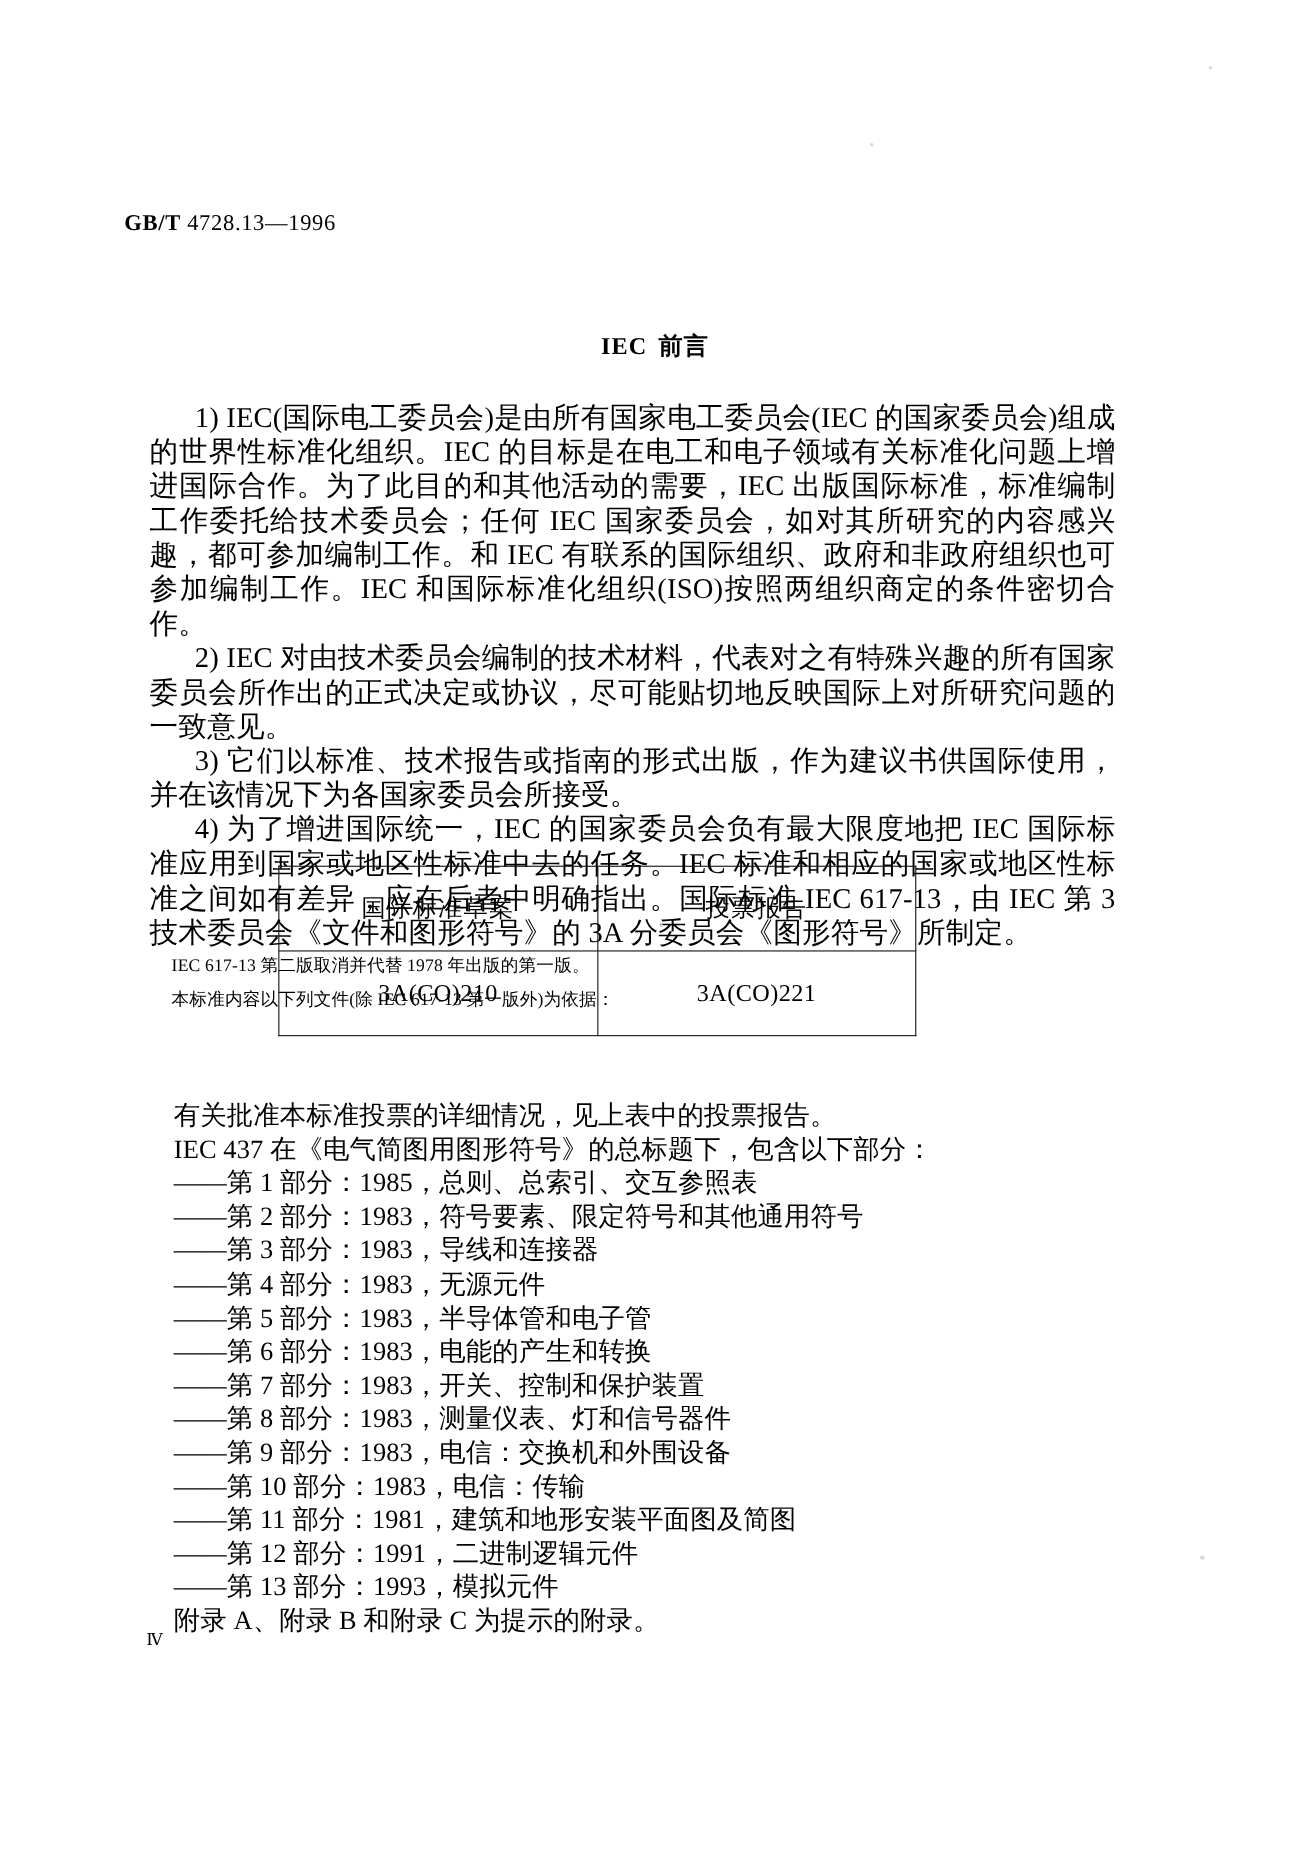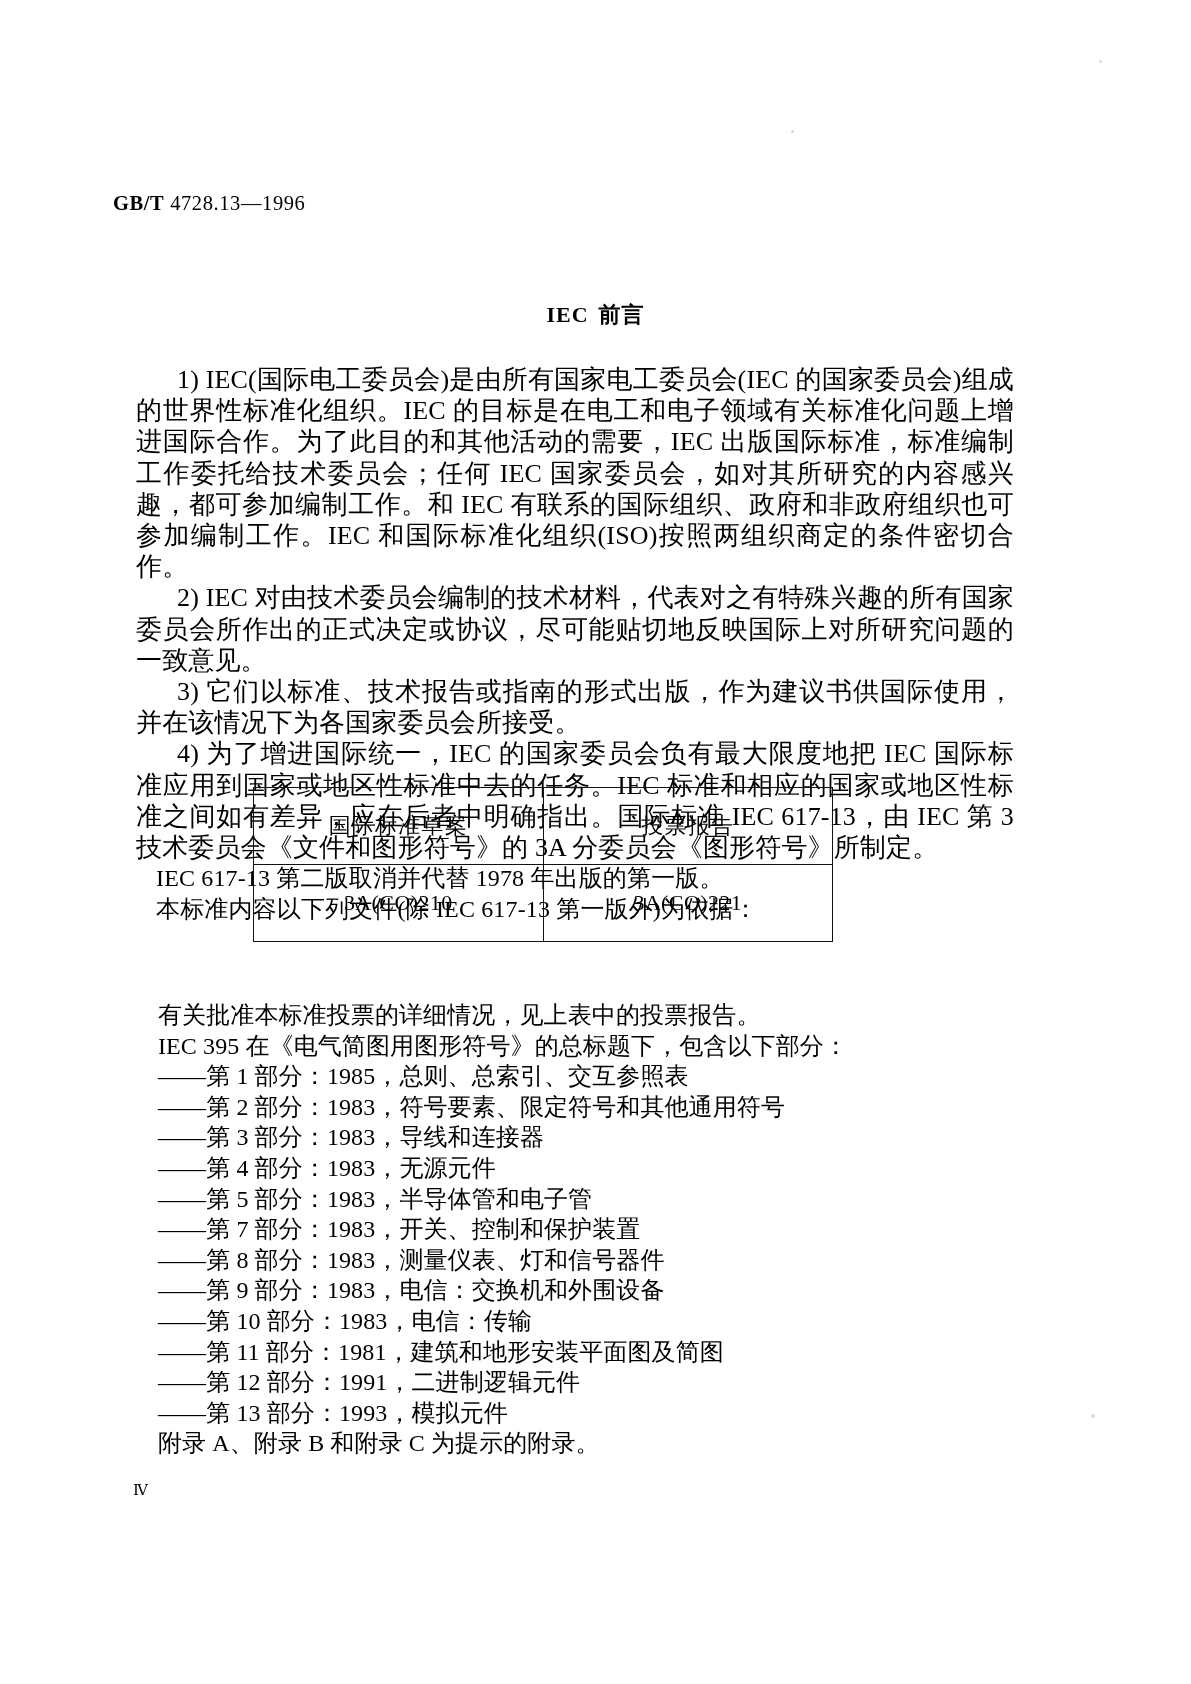--- a/index.html
+++ b/index.html
@@ -65,21 +65,21 @@
     text-align: justify;
     text-justify: inter-character;
     margin: 0 0 0 0;
     letter-spacing: 0.15px;
     word-break: break-all;
   }
   .para.indent {
     text-indent: 41px;
   }
   .line {
-    font-size: 24px;
+    font-size: 16px;
     line-height: 31.2px;
     white-space: nowrap;
     letter-spacing: 0.15px;
   }
   .line.indent {
     padding-left: 20px;
   }
   
   .vote-table-wrap {
     position: absolute;
@@ -169,26 +169,27 @@
         <tr>
           <td class="cell">3A(CO)210</td>
           <td class="cell">3A(CO)221</td>
         </tr>
       </tbody>
     </table>
   </div>
 
   <div class="parts-list">
     <div class="item">有关批准本标准投票的详细情况，见上表中的投票报告。</div>
-    <div class="item">IEC 395 在《电气简图用图形符号》的总标题下，包含以下部分：</div>
+    <div class="item">IEC 437 在《电气简图用图形符号》的总标题下，包含以下部分：</div>
     <div class="item">——第 1 部分：1985，总则、总索引、交互参照表</div>
     <div class="item">——第 2 部分：1983，符号要素、限定符号和其他通用符号</div>
     <div class="item">——第 3 部分：1983，导线和连接器</div>
     <div class="item">——第 4 部分：1983，无源元件</div>
     <div class="item">——第 5 部分：1983，半导体管和电子管</div>
+    <div class="item">——第 6 部分：1983，电能的产生和转换</div>
     <div class="item">——第 7 部分：1983，开关、控制和保护装置</div>
     <div class="item">——第 8 部分：1983，测量仪表、灯和信号器件</div>
     <div class="item">——第 9 部分：1983，电信：交换机和外围设备</div>
     <div class="item">——第 10 部分：1983，电信：传输</div>
     <div class="item">——第 11 部分：1981，建筑和地形安装平面图及简图</div>
     <div class="item">——第 12 部分：1991，二进制逻辑元件</div>
     <div class="item">——第 13 部分：1993，模拟元件</div>
     <div class="item">附录 A、附录 B 和附录 C 为提示的附录。</div>
   </div>
 

